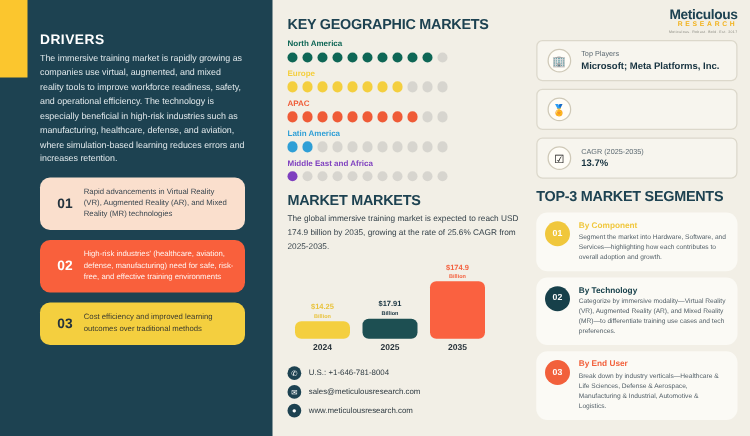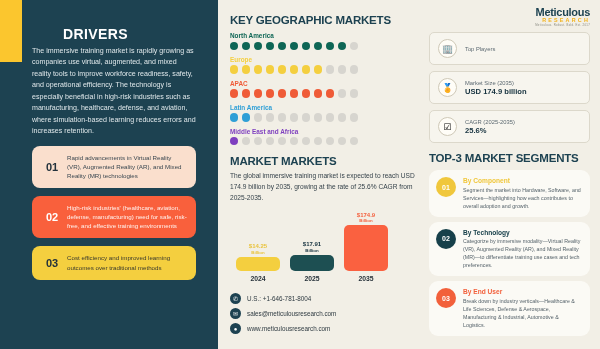--- a/index.html
+++ b/index.html
@@ -27,25 +27,24 @@
   .main-title {
     color: #ffffff;
     font-size: 22px;
     font-weight: bold;
     line-height: 1.18;
     letter-spacing: -0.3px;
     margin-top: 2px;
   }
   .drivers-h {
     color: #ffffff;
-    font-size: 14px;
+    font-size: 11px;
     font-weight: bold;
     letter-spacing: 0.4px;
     margin-top: 12px;
-    margin-left: 31px;
   }
   .drivers-p {
     color: #dfe7ea;
     font-size: 7.1px;
     line-height: 1.62;
     margin-top: 4px;
   }
   .driver-card {
     display: flex; align-items: center;
     border-radius: 8px;
@@ -301,34 +300,31 @@
     <div class="logo">
       <div class="logo-main">Meticulous</div>
       <div class="logo-sub">RESEARCH</div>
       <div class="logo-tag">Meticulous. Robust. Bold. Est. 2017</div>
     </div>
     <div id="stat-cards">
         <div class="stat-card">
           <div class="stat-ico">🏢</div>
           <div>
             <div class="stat-lbl">Top Players</div>
+            <div class="stat-val">Microsoft; Meta Platforms, Inc.</div>
           </div>
         </div>
         <div class="stat-card">
           <div class="stat-ico">🏅</div>
-          <div>
-            <div class="stat-lbl">Market Size (2035)</div>
-            <div class="stat-val">USD 174.9 billion</div>
-          </div>
         </div>
         <div class="stat-card">
           <div class="stat-ico">☑</div>
           <div>
             <div class="stat-lbl">CAGR (2025-2035)</div>
-            <div class="stat-val">25.6%</div>
+            <div class="stat-val">13.7%</div>
           </div>
         </div>
       </div>
     <div class="sec-h" style="margin-top:9px;margin-bottom:6px">TOP-3 MARKET SEGMENTS</div>
     <div id="seg-cards">
         <div class="seg-card">
           <div class="seg-num" style="background: rgb(240, 199, 60);">01</div>
           <div>
             <div class="seg-t" style="color: rgb(240, 199, 60);">By Component</div>
             <div class="seg-d">Segment the market into Hardware, Software, and Services—highlighting how each contributes to overall adoption and growth.</div>

